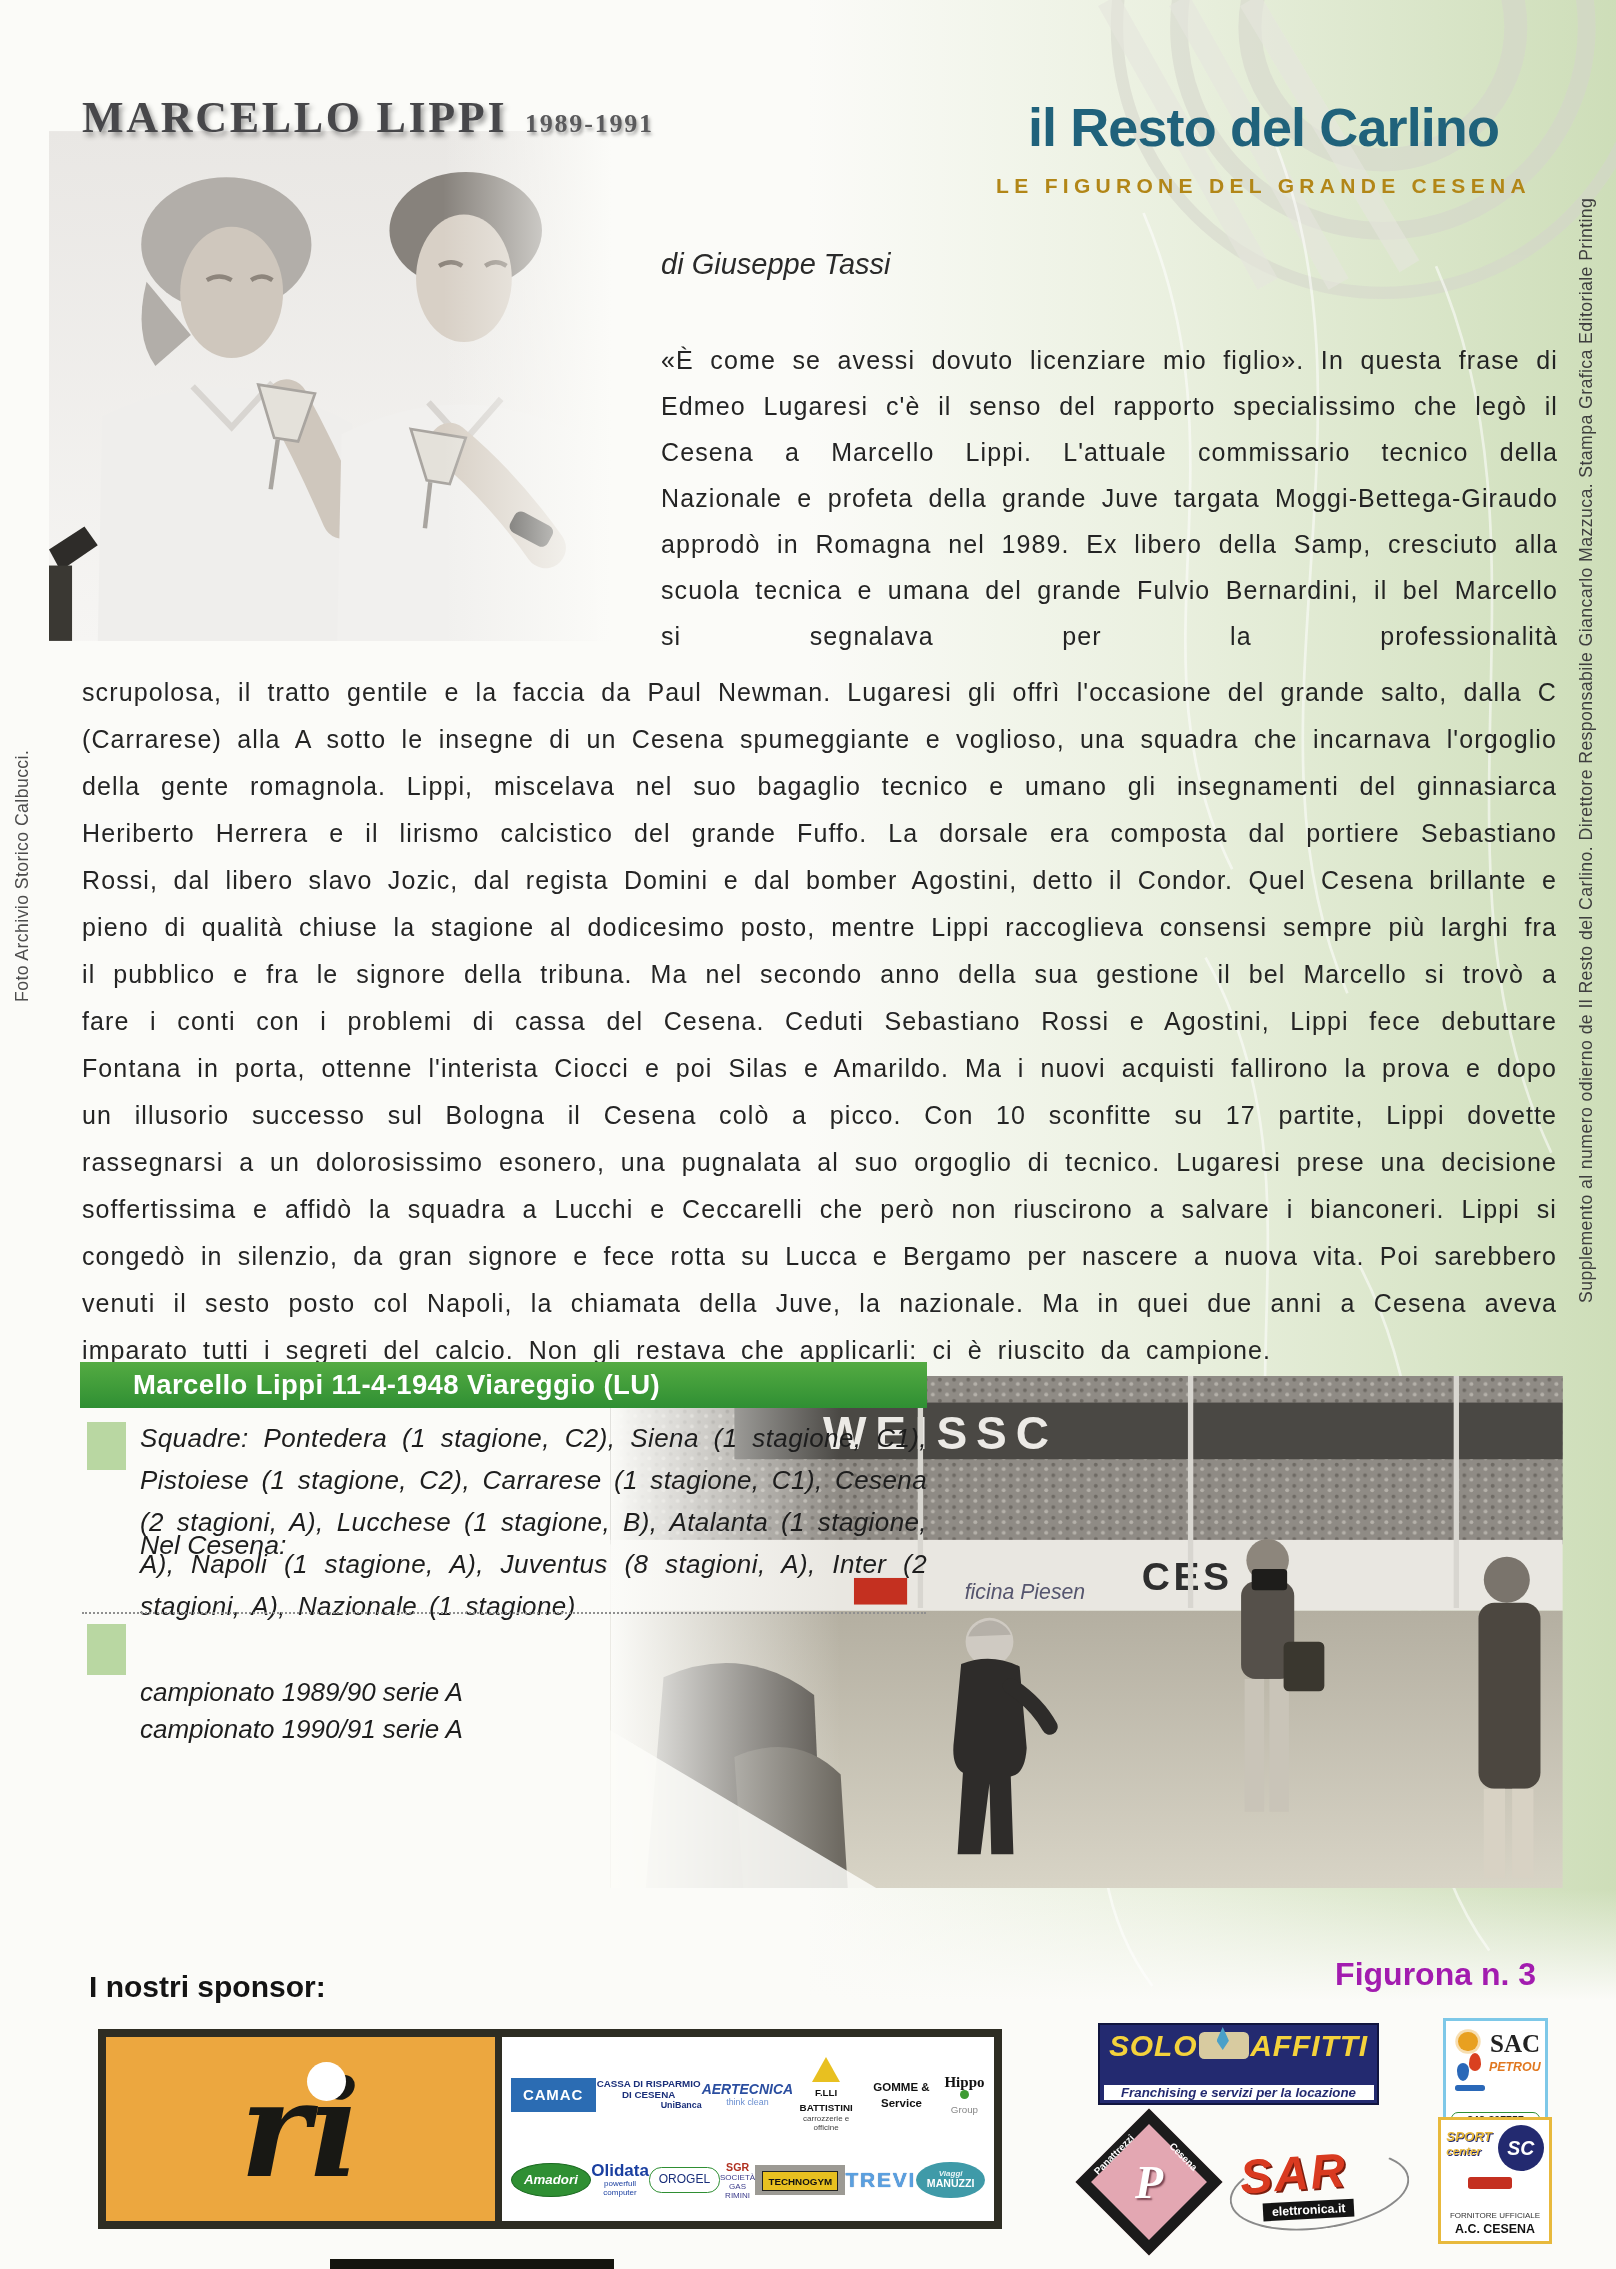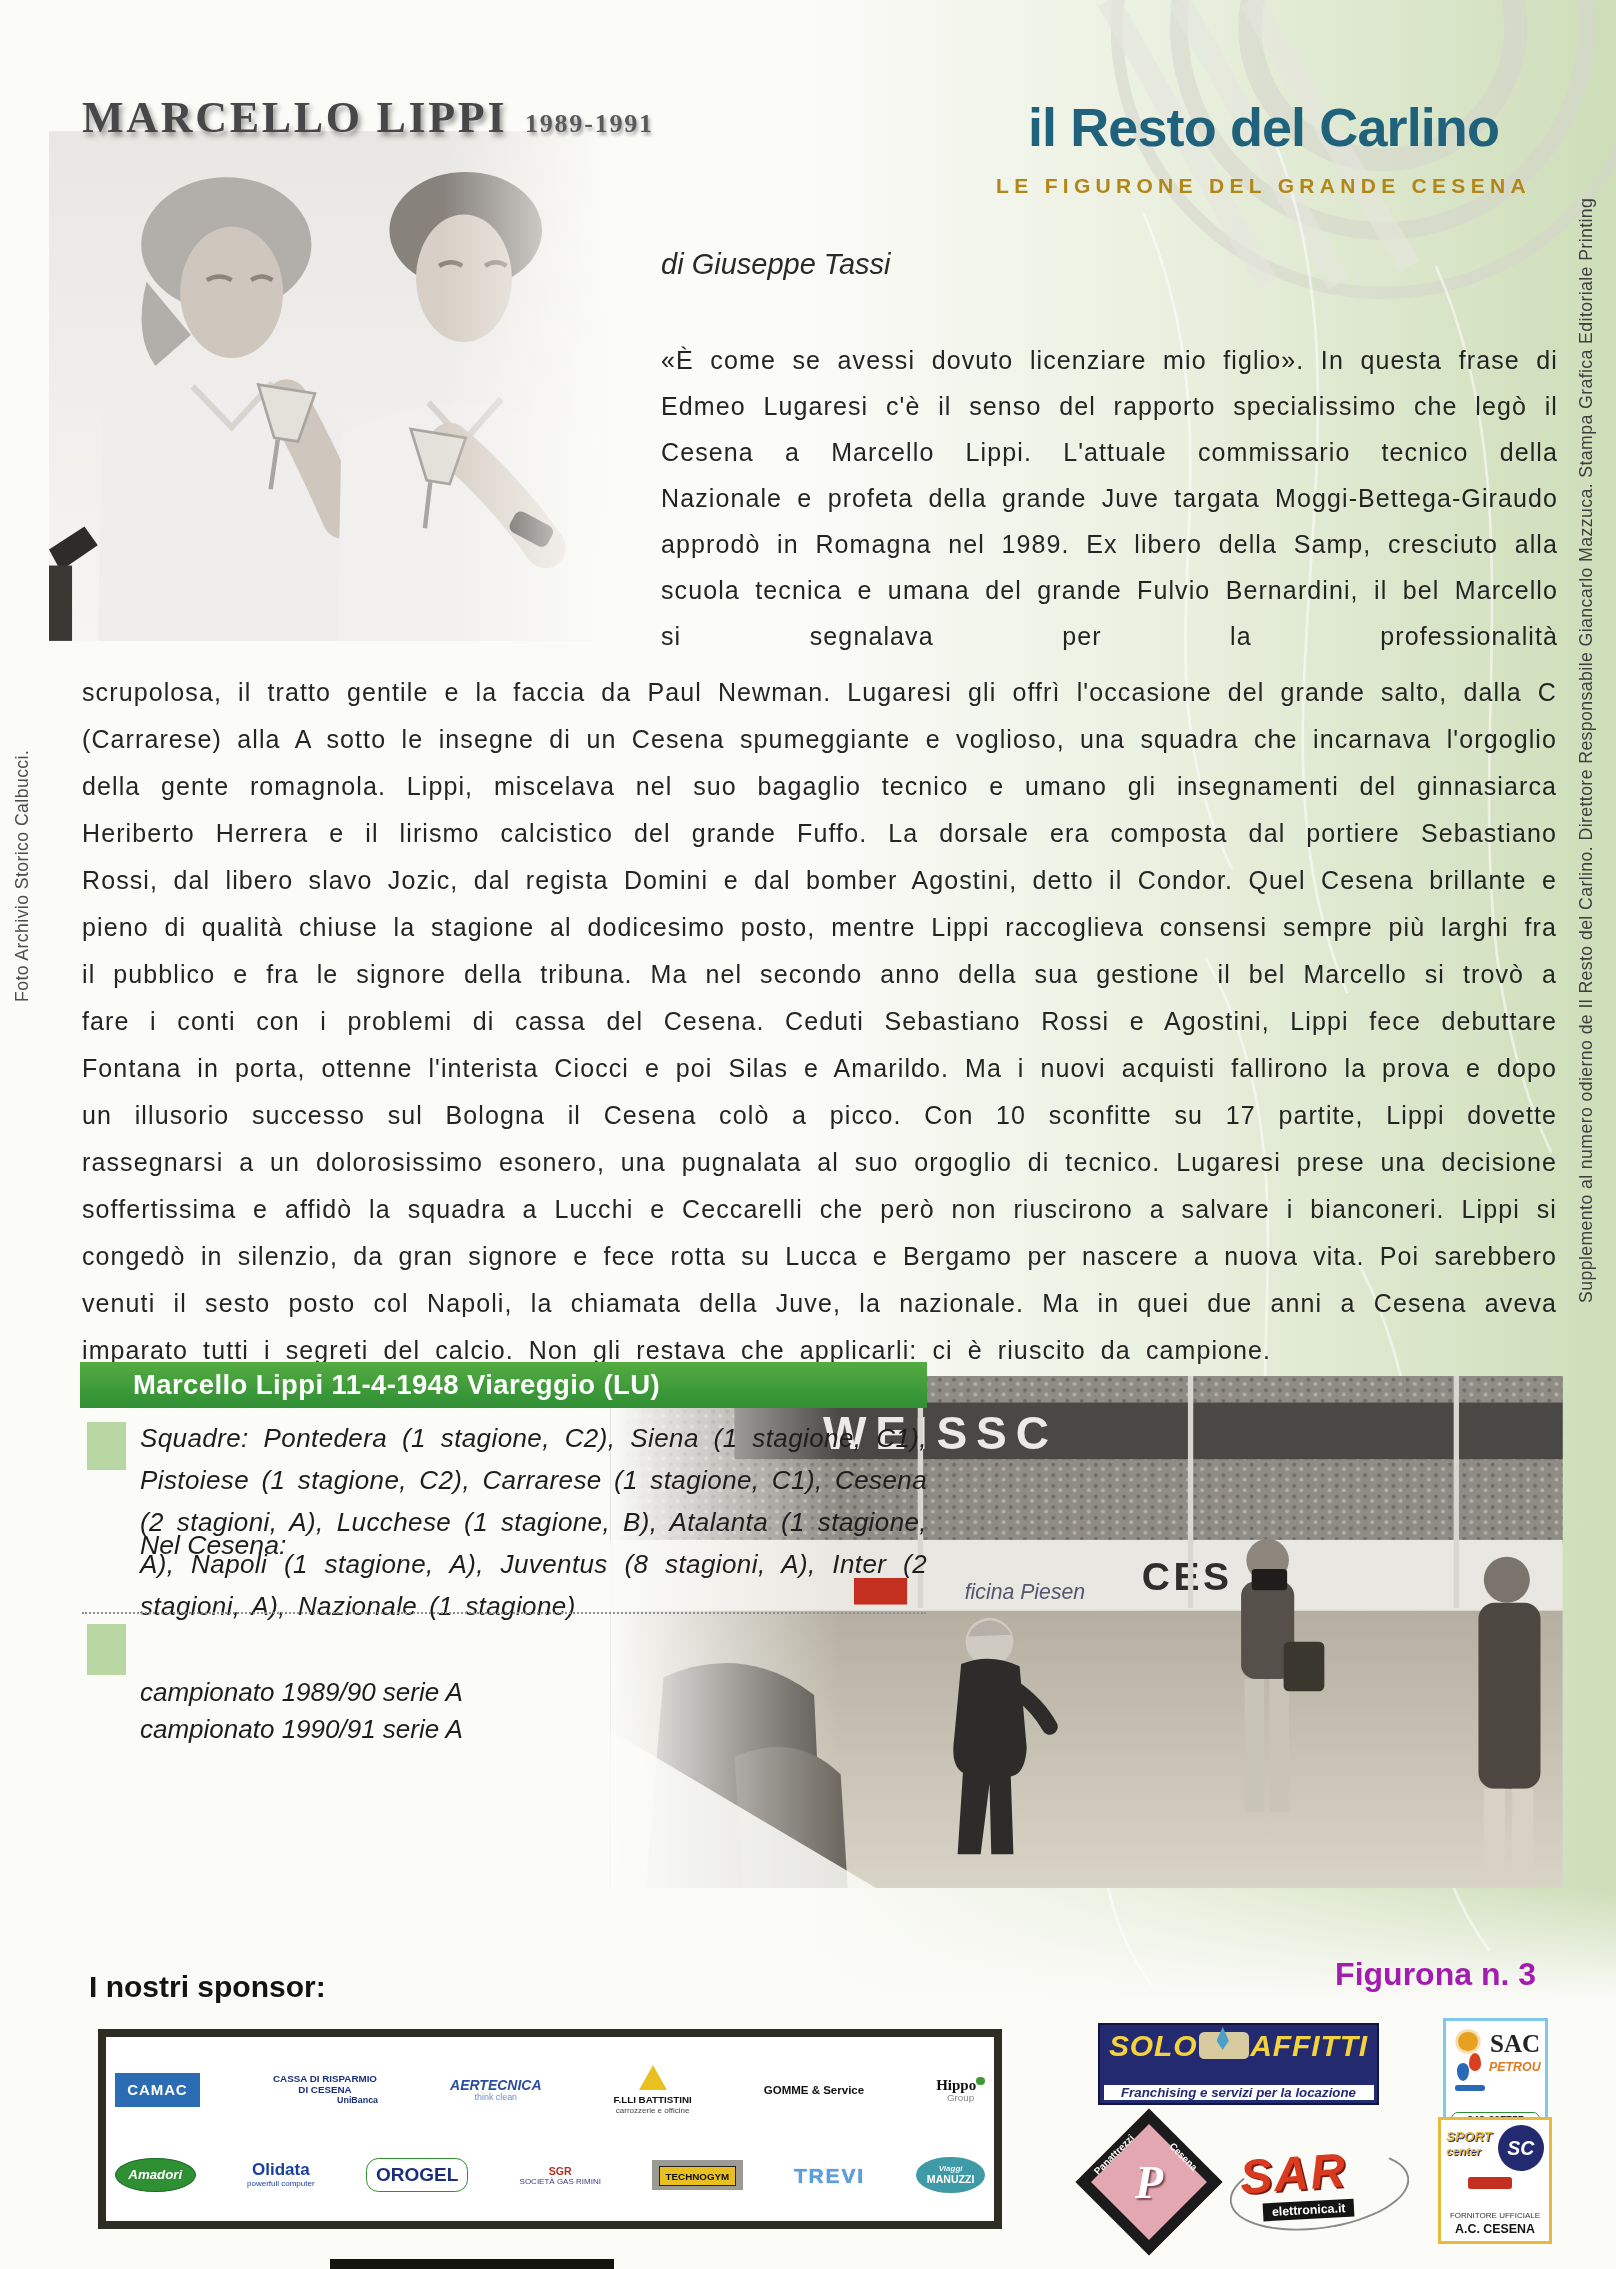--- a/index.html
+++ b/index.html
@@ -71,22 +71,22 @@
   .batt .nm{font-size:9.8px;color:#111;}
   .batt .sb{color:#444;font-size:8px;}
   .gomme .nm{font-size:11.5px;color:#111;}
   .hippo .nm{font-family:"Liberation Serif",serif;font-size:15px;color:#111;}
   .hippo .dot{display:inline-block;width:8.9px;height:8.9px;border-radius:50%;background:#3f9a33;vertical-align:top;}
   .hippo .sb{color:#888;font-size:9.8px;}
   .amadori{background:#2f8f33;color:#fff;font-style:italic;font-weight:bold;font-size:13.3px;
     border-radius:50%;padding:8.9px 12.4px;border:1.8px solid #1c6b22;}
   .olidata .nm{color:#1a3fa0;font-size:17px;}
   .olidata .sb{color:#1a3fa0;font-size:8px;}
-  .orogel{border:1.8px solid #2f8f33;border-radius:12.4px;color:#1a2f7a;font-weight:bold;
-    font-size:19px;padding:5.3px 8.9px;}
+  .orogel{border:1.8px solid #2f8f33;border-radius:12.4px;color:#1a2f7a;font-weight:normal;
+    font-size:12px;padding:5.3px 8.9px;}
   .sgr .nm{color:#b03020;font-size:10.6px;}
   .sgr .sb{color:#3a3a8a;font-size:8px;}
   .tgym{background:#9c9a94;padding:7px 7px;}
   .tgym .in{background:#e8c020;border:0.9px solid #222;padding:3.5px 5.3px;font-weight:bold;font-size:9.8px;color:#111;}
   .trevi{color:#5aa0e0;font-weight:bold;font-size:21px;letter-spacing:1.8px;
     text-shadow:0 0 0.9px #2a5c9c;}
   .manuzzi{background:#3f9aa8;color:#fff;border-radius:50%;padding:8px 10.6px;font-weight:bold;font-size:10.6px;}
   .manuzzi .sb{color:#e8f4f6;font-style:italic;font-size:8px;}
   
   .solo{left:1098px;top:2023px;width:277px;height:78px;background:#232a70;z-index:3;
@@ -290,20 +290,24 @@
   </g>
   <rect width="260" height="578" fill="url(#fadeL)"></rect>
   <polygon points="0,578 300,578 0,400" fill="#fbfbf8" opacity="0.85"></polygon>
 </svg>
 
 <div class="abs figurona content">Figurona n. 3</div>
 
 <div class="abs sponsor-heading">I nostri sponsor:</div>
 
 <div class="abs strip">
+  <div class="ri-panel">
+    <span class="ri-glyph">ri</span>
+    <span class="ri-dot"></span>
+  </div>
   <div class="logos">
     <div class="lrow">
       <div class="mini camac"><span class="nm">CAMAC</span></div>
       <div class="mini cassa">
           <span class="nm">CASSA DI RISPARMIO DI CESENA</span>
           <span class="sb">UniBanca</span>
         </div>
       <div class="mini aert"><span class="nm">AERTECNICA</span><span class="sb">think clean</span></div>
       <div class="mini batt"><div class="tri"></div><span class="nm">F.LLI BATTISTINI</span><span class="sb">carrozzerie e officine</span></div>
       <div class="mini gomme"><span class="nm">GOMME &amp; Service</span></div>

